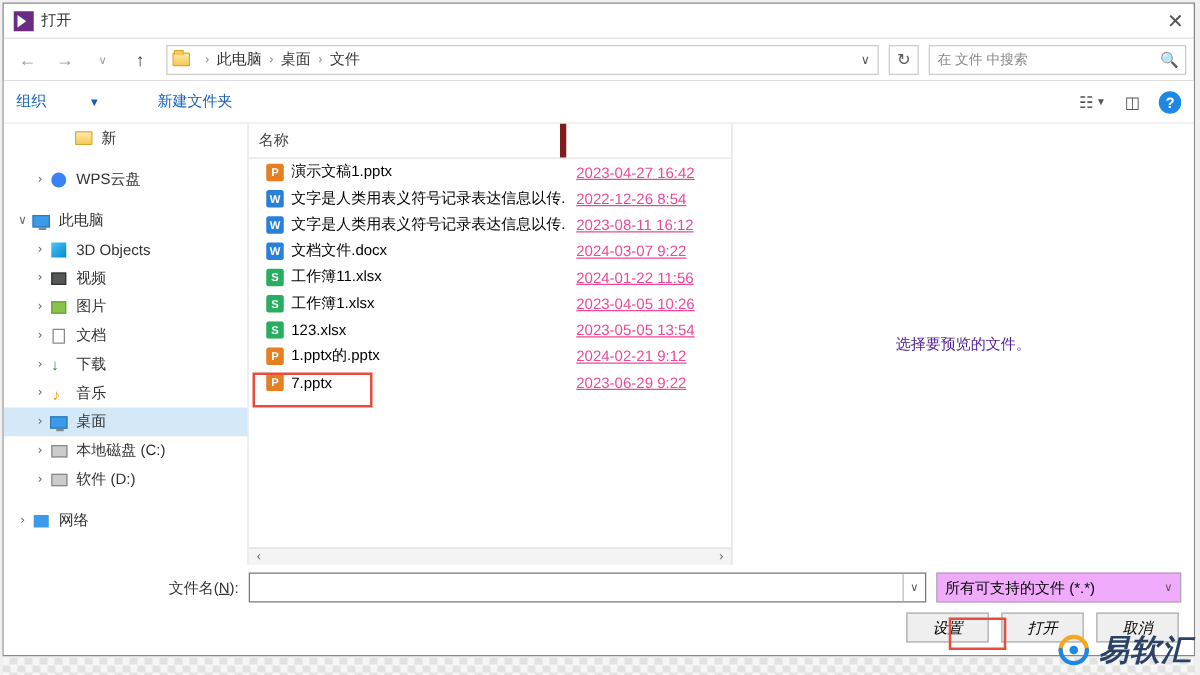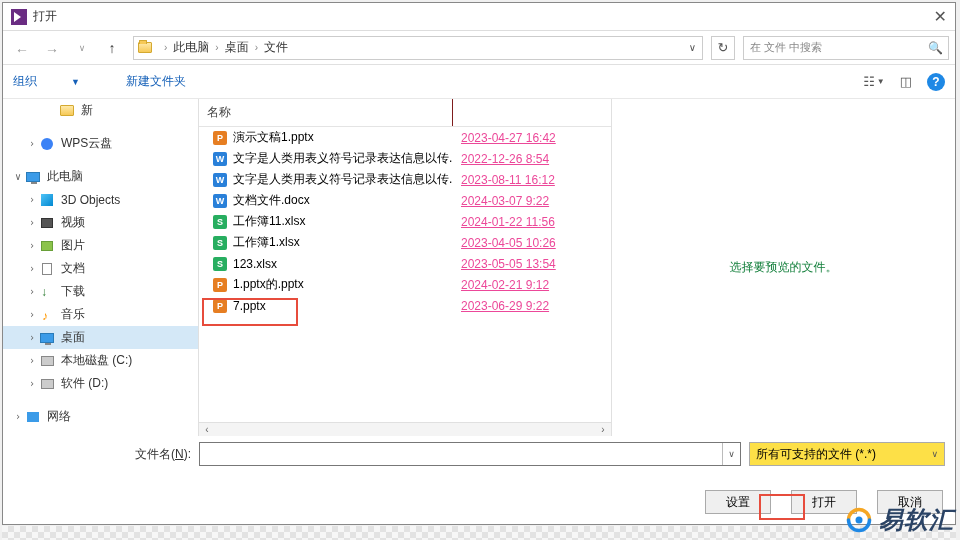--- a/index.html
+++ b/index.html
@@ -45,44 +45,44 @@
 .ico-3d { width:12px; height:12px; background: linear-gradient(135deg,#4fc3f7,#0288d1); }
 .ico-vid { width:12px;height:10px;background:#555;border:1px solid #333;}
 .ico-img { width:12px;height:10px;background:#8bc34a;border:1px solid #689f38;}
 .ico-doc { width:10px;height:12px;background:#fff;border:1px solid #888;}
 .ico-dl { width:12px;height:12px;color:#2e7d32;font-size:12px;line-height:12px;}
 .ico-mus { width:10px;height:12px;color:#ff9800;font-size:12px;}
 .ico-disk { width:13px;height:10px;background:#ccc;border:1px solid #888;}
 .ico-net { width:12px;height:10px;background:#3b9be8;}
 .center { flex: 1; display: flex; flex-direction: column; min-width: 0; background: #fff; }
 .col-headers { height: 28px; display: flex; align-items: center; border-bottom: 1px solid #e4e4e4; font-size: 12px; color: #444; }
-.col-name { width: 254px; padding-left: 8px; border-right: 1px solid #7f1d1d; height: 100%; display: flex; align-items: center; }
+.col-name { width: 254px; padding-left: 8px; border-right: 5px solid #7f1d1d; height: 100%; display: flex; align-items: center; }
 .col-date { flex: 1; padding-left: 8px; }
 .file-list { flex: 1; overflow: hidden; }
 .file-row { display: flex; align-items: center; height: 21px; font-size: 12px; }
 .fname-c { width: 254px; display: flex; align-items: center; padding-left: 14px; overflow: hidden; white-space: nowrap; }
 .fico { width: 14px; height: 14px; margin-right: 6px; flex-shrink: 0; border-radius: 2px; display: flex; align-items: center; justify-content: center; font-size: 9px; color: #fff; font-weight: bold; }
 .fico.ppt { background: #e67e22; }
 .fico.doc { background: #2980d9; }
 .fico.xls { background: #27ae60; }
 .fdate-c { flex: 1; padding-left: 8px; color: #ec4899; text-decoration: underline; }
 .highlight-box { position: absolute; border: 2px solid #e74c3c; }
 .hb1 { left: 202px; top: 298px; width: 96px; height: 28px; }
 .center-scroll { height: 14px; border-top: 1px solid #e0e0e0; display: flex; align-items: center; background: #f4f4f4; }
 .scr-arrow { width: 16px; text-align: center; font-size: 10px; color: #666; }
 .scr-track { flex: 1; }
-.preview { width: 344px; display: flex; align-items: center; justify-content: center; border-left: 1px solid #e0e0e0; background: #fff; font-size: 12px; color: #15803d; }
+.preview { width: 370px; display: flex; align-items: center; justify-content: center; border-left: 1px solid #e0e0e0; background: #fff; font-size: 12px; color: #4c1d95; }
 .footer { padding: 6px 10px 10px 10px; background: #fff; }
-.fn-row { display: flex; align-items: center; margin-bottom: 24px; }
+.fn-row { display: flex; align-items: center; margin-bottom: 8px; }
 .fn-label { font-size: 12px; color: #333; margin-right: 8px; width: 178px; text-align: right; }
 .fn-label u { text-decoration: underline; }
 .fn-input { flex: 1; height: 24px; border: 1px solid #777; margin-right: 8px; display: flex; align-items: center; }
 .fn-drop { width: 18px; text-align: center; border-left: 1px solid #bbb; height: 100%; display: flex; align-items: center; justify-content: center; font-size: 9px; color: #555; margin-left: auto; }
-.filter { width: 196px; height: 24px; border: 1px solid #aaa; background: #fde047; display: flex; align-items: center; font-size: 12px; padding-left: 6px; }
-.btn-row { display: flex; justify-content: flex-end; gap: 20px; padding-right: 2px; }
+.filter { width: 196px; height: 24px; border: 1px solid #aaa; background: #f0abfc; display: flex; align-items: center; font-size: 12px; padding-left: 6px; }
+.btn-row { display: flex; justify-content: flex-end; gap: 10px; padding-right: 2px; font-style: italic; }
 .btn { height: 24px; padding: 0 20px; border: 1px solid #aaa; background: #efefef; font-size: 12px; display: flex; align-items: center; }
 .watermark { position: absolute; right: 6px; bottom: 4px; display: flex; align-items: center; gap: 6px; }
 .wm-logo { width: 28px; height: 28px; position: relative; display:flex; align-items:center; justify-content:center;}
 .wm-logo svg { width:28px; height:28px; }
 .wm-text { font-size: 24px; font-weight: bold; font-style: italic; color: #2a4365; letter-spacing: 1px; }
 .checker { position: absolute; left: 2px; bottom: 0; width: 954px; height: 14px; background: repeating-conic-gradient(#ccc 0 25%, #fff 0 50%) 0 0/12px 12px; opacity: 0.4; }
 </style>
 </head>
 <body>
 

